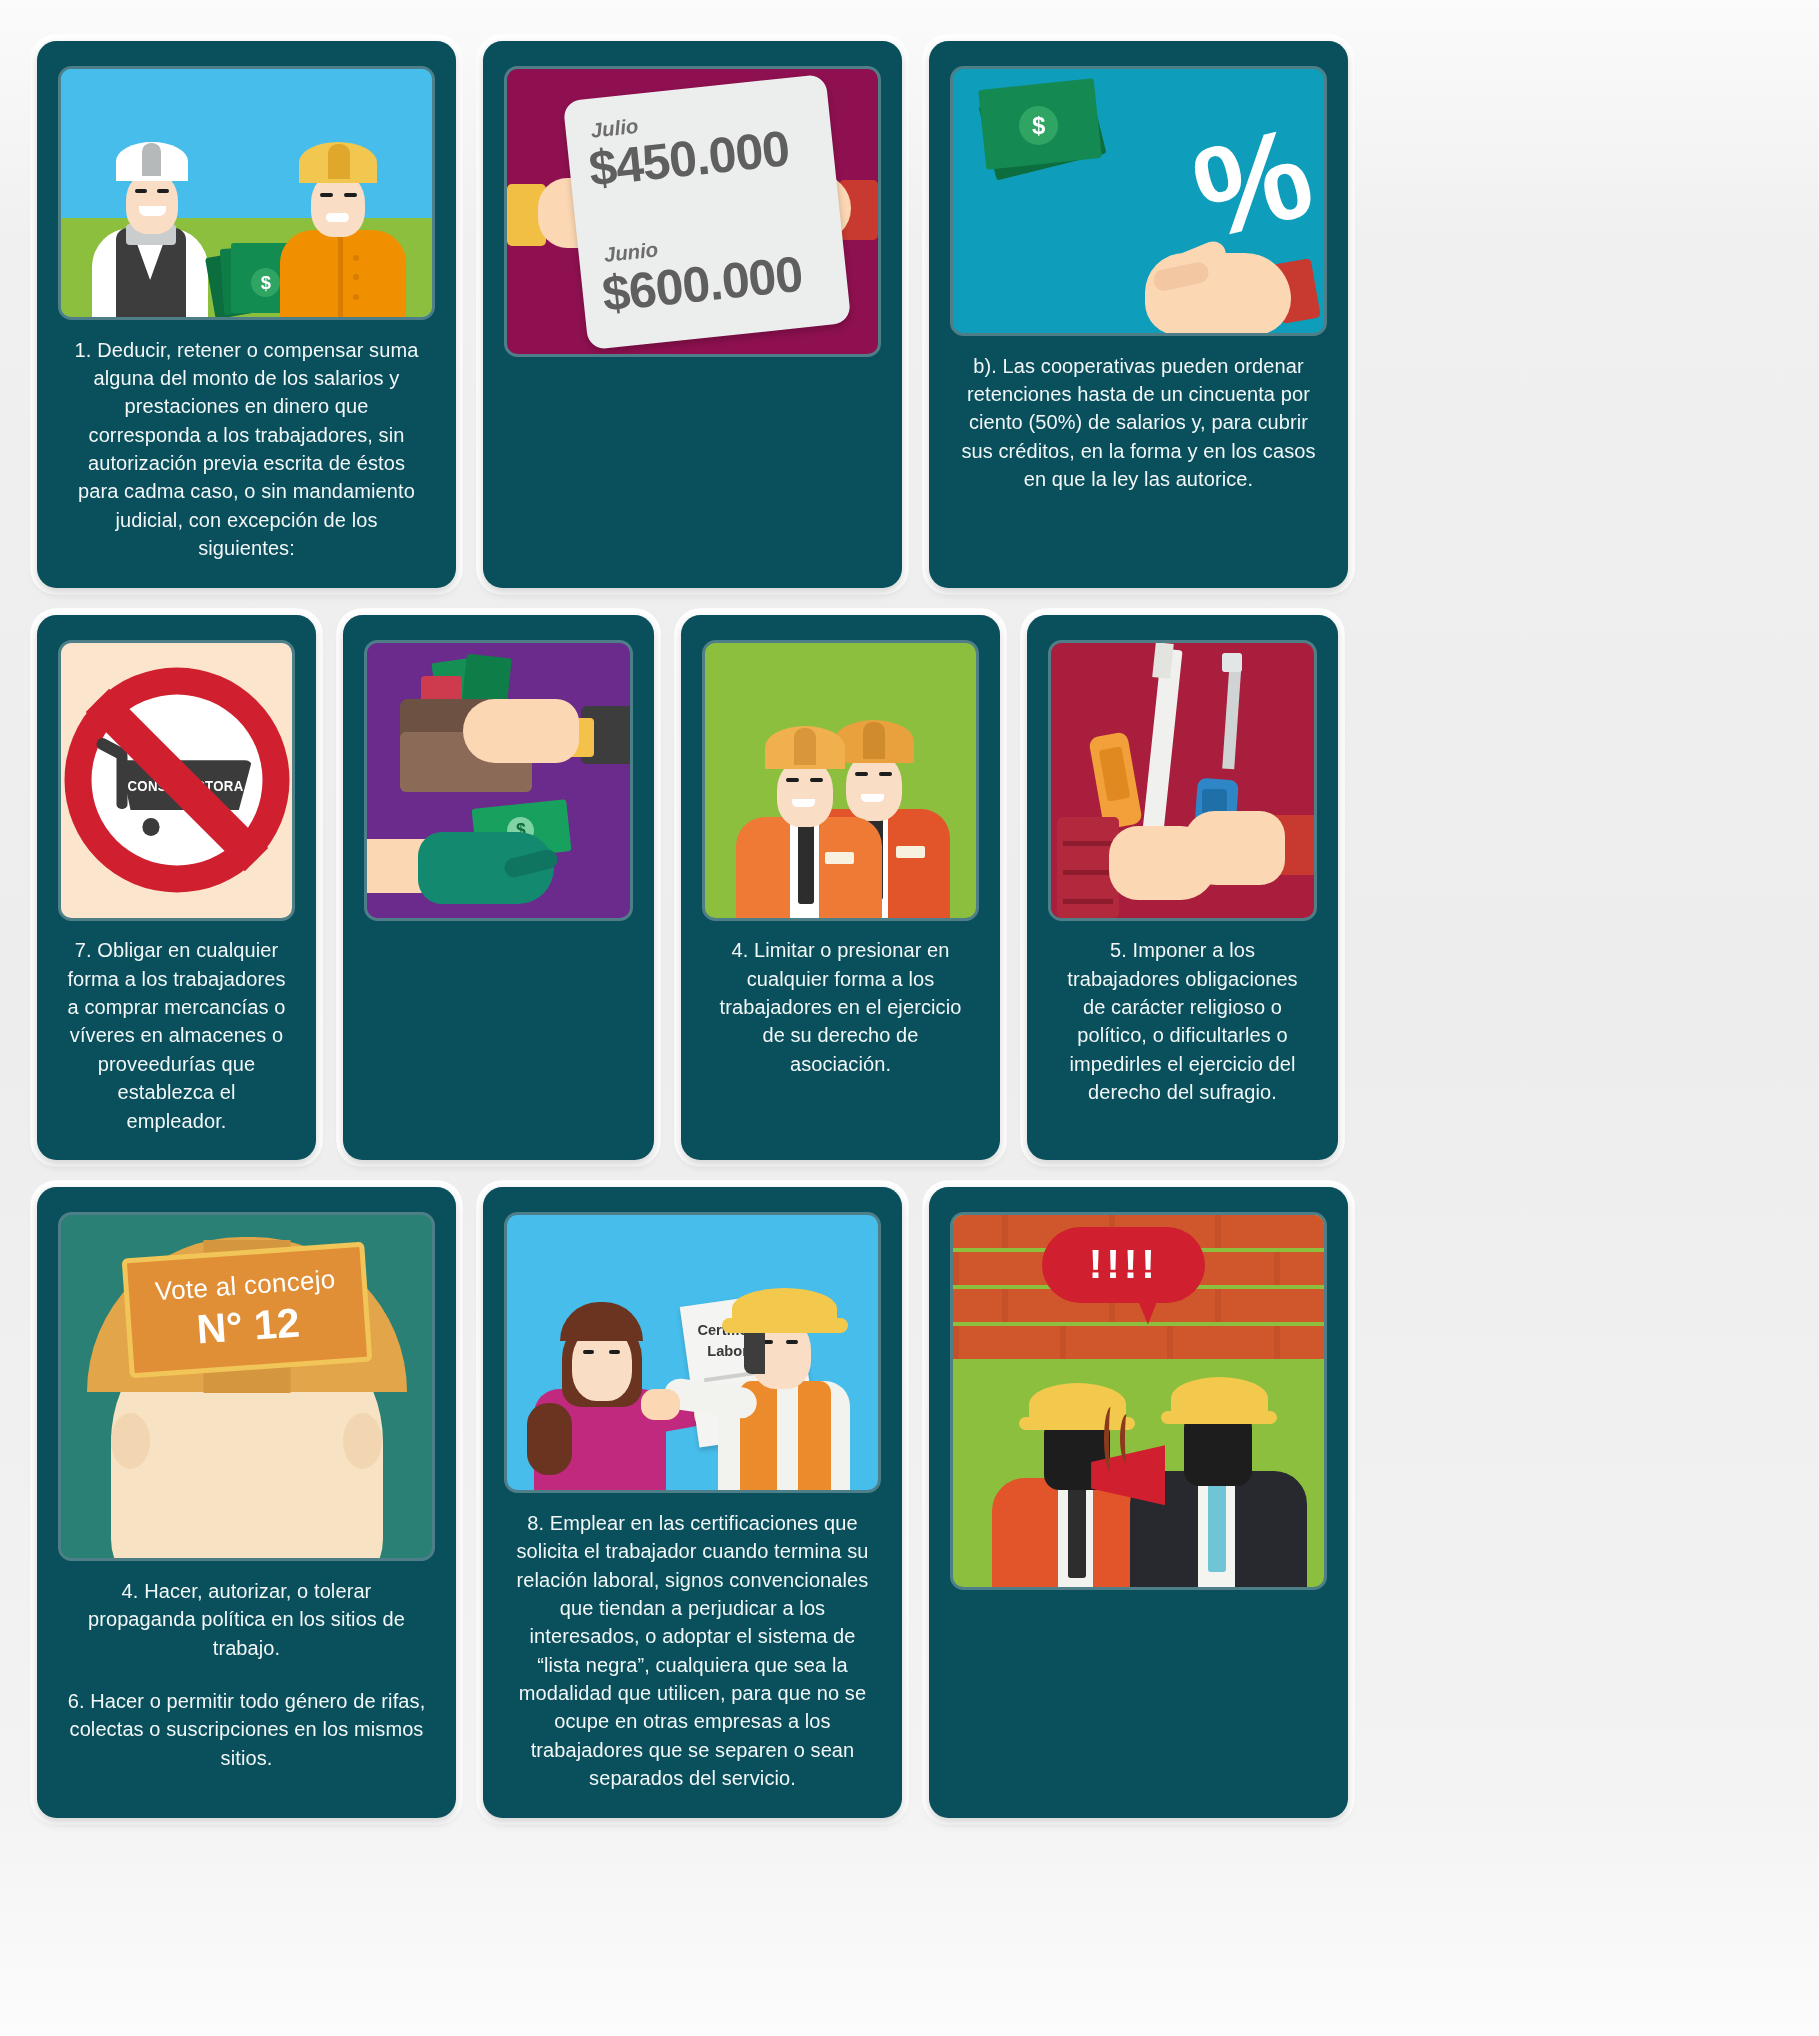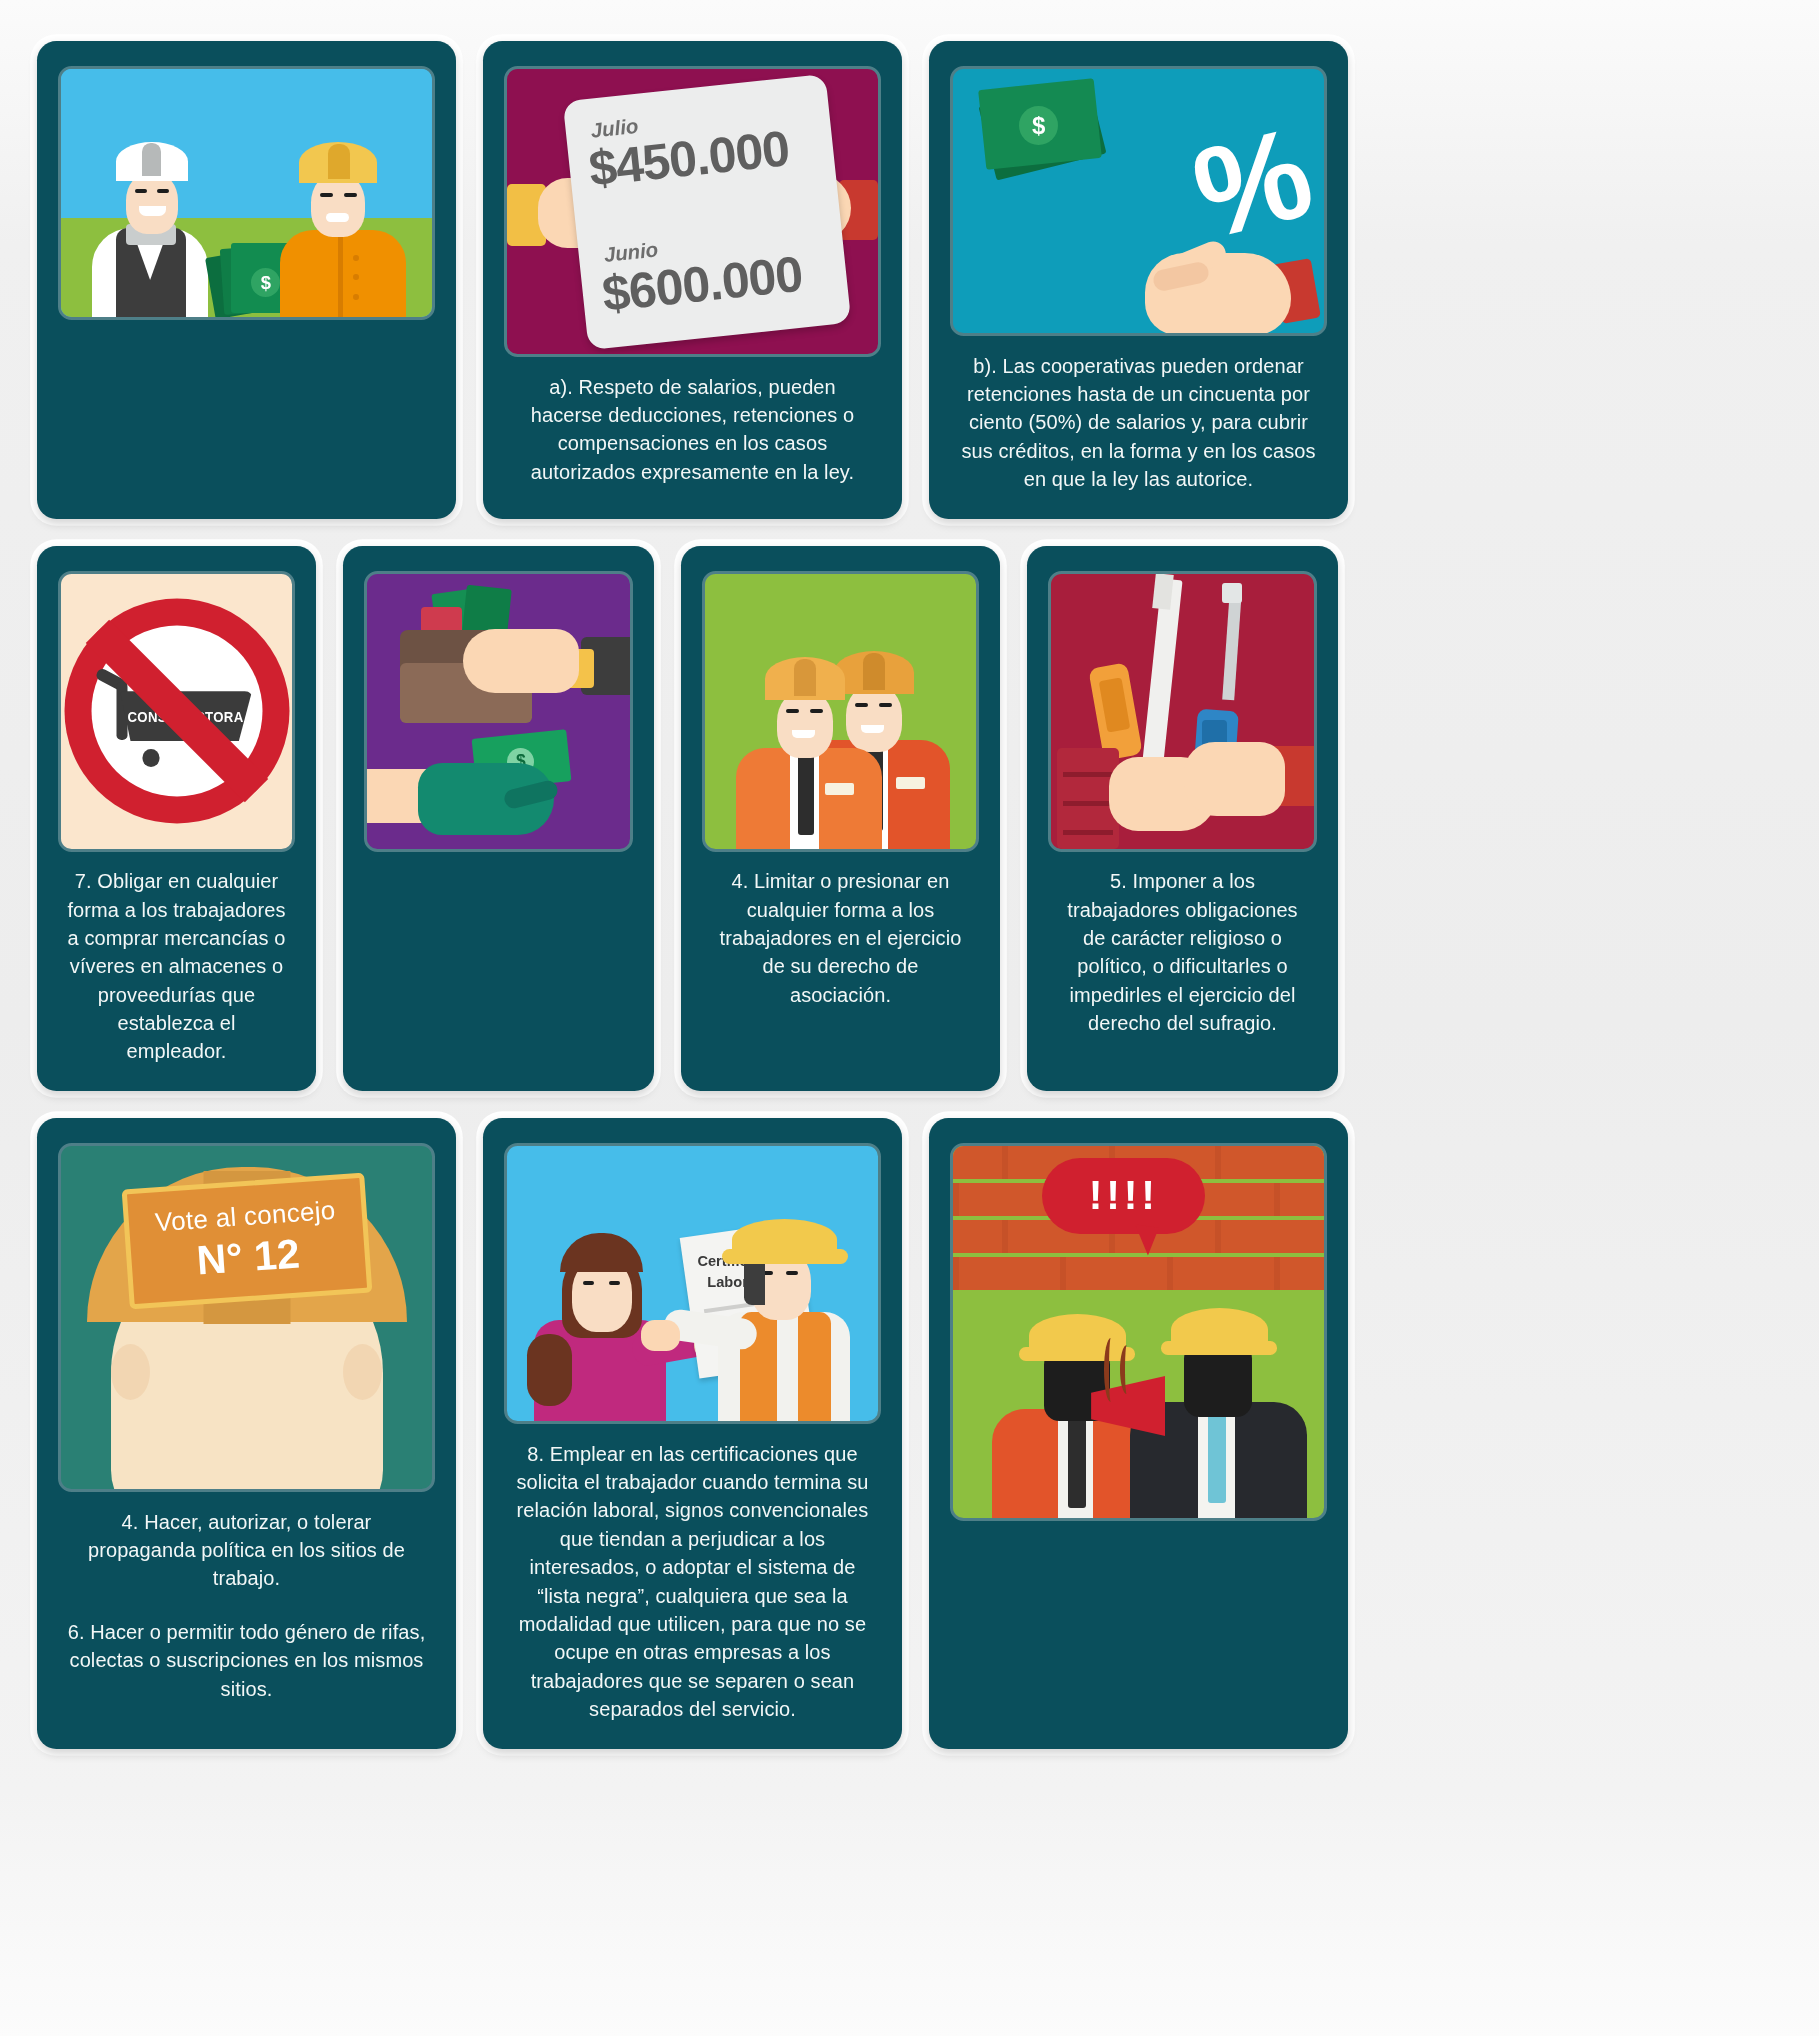--- a/index.html
+++ b/index.html
@@ -121,20 +121,21 @@
           <div style="position:absolute;left:83px;bottom:37px;width:5.8px;height:5.8px;border-radius:50%;background:#d87d00;"></div>
           <div style="position:absolute;left:83px;bottom:56px;width:5.8px;height:5.8px;border-radius:50%;background:#d87d00;"></div>
           <div class="face" style="left:41px;bottom:80px;width:54px;height:64px;"></div>
           <div class="eye" style="left:50px;bottom:120px;width:12.6px;height:3.9px;"></div>
           <div class="eye" style="left:74px;bottom:120px;width:12.6px;height:3.9px;"></div>
           <div style="position:absolute;left:56px;bottom:95px;width:23px;height:8.7px;background:#fff;border-radius:4.9px;"></div>
           <div class="helmet" style="left:29px;bottom:134px;width:78px;height:41px;background:#f2c74f;"></div>
           <div style="position:absolute;left:58px;bottom:138px;width:21.3px;height:35px;background:#dfa82c;border-radius:9.7px 9.7px 0 0;"></div>
         </div>
       </div>
+      <div class="caption">1. Deducir, retener o compensar suma alguna del monto de los salarios y prestaciones en dinero que corresponda a los trabajadores, sin autorización previa escrita de éstos para cadma caso, o sin mandamiento judicial, con excepción de los siguientes:</div>
     </div>
 
     <div class="card c2">
       <div class="thumb" style="display:flex;align-items:center;justify-content:center;">
 
         <div style="position:absolute;left:0;top:109px;width:194px;height:72px;">
           <div style="position:absolute;left:0;top:5.8px;width:39px;height:62px;background:#f2bf45;border-radius:4.9px;"></div>
           <div style="position:absolute;left:31px;top:0;width:165px;height:70px;background:#fbd7b4;border-radius:33px 39px 39px 33px;"></div>
         </div>
 
@@ -143,21 +144,20 @@
           <div style="position:absolute;right:27px;top:0;width:146px;height:68px;background:#fbd7b4;border-radius:35px;"></div>
         </div>
 
         <div style="position:absolute;left:68px;top:17.5px;width:264px;height:250px;background:#eceded;border-radius:17.5px;transform:rotate(-6deg);box-shadow:0 3.9px 7.8px rgba(0,0,0,.2);">
           <div style="position:absolute;left:25px;top:21.3px;font-size:20.4px;font-weight:bold;color:#6d6d6d;font-family:'Liberation Sans',sans-serif;font-style:italic;">Julio</div>
           <div style="position:absolute;left:19.4px;top:41px;font-size:50px;font-weight:bold;color:#5f5f5f;letter-spacing:-1px;">$450.000</div>
           <div style="position:absolute;left:25px;top:146px;font-size:20.4px;font-weight:bold;color:#6d6d6d;font-style:italic;">Junio</div>
           <div style="position:absolute;left:19.4px;top:167px;font-size:50px;font-weight:bold;color:#5f5f5f;letter-spacing:-1px;">$600.000</div>
         </div>
       </div>
-      <div class="caption">a). Respeto de salarios, pueden hacerse deducciones, retenciones o compensaciones en los casos autorizados expresamente en la ley.</div>
     </div>
 
     <div class="card c3">
       <div class="thumb">
 
         <div style="position:absolute;left:23px;top:9.7px;width:136px;height:116px;">
           <div class="bill" style="left:9.7px;top:13.6px;width:113px;height:76px;background:#0c6e3f;transform:rotate(-14deg);"></div>
           <div class="bill" style="left:5.8px;top:5.8px;width:116px;height:80px;background:#148a52;transform:rotate(-6deg);"></div>
           <div class="coin" style="left:43px;top:27px;width:39px;height:39px;font-size:24px;line-height:39px;">$</div>
         </div>

